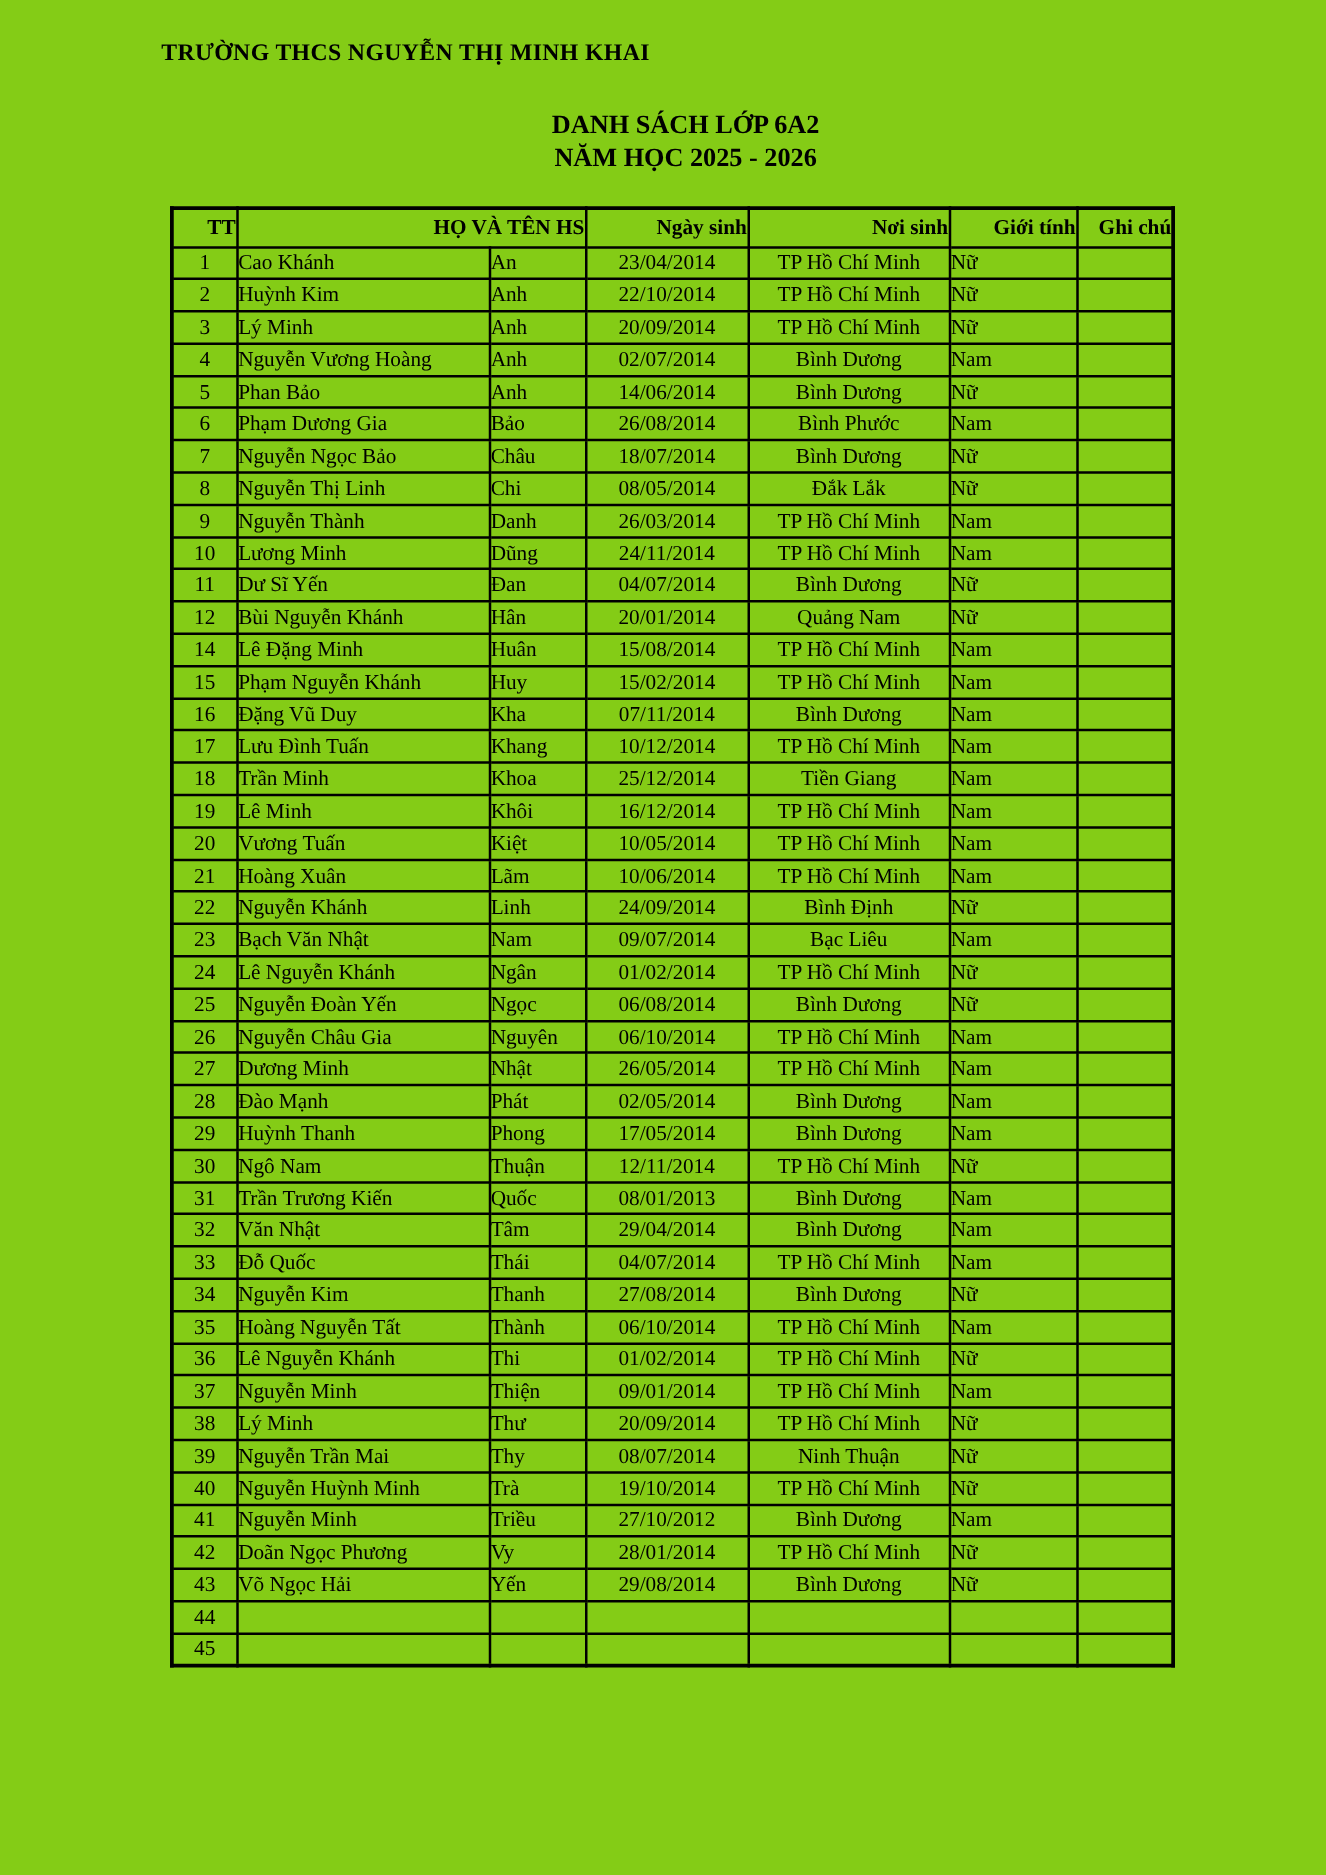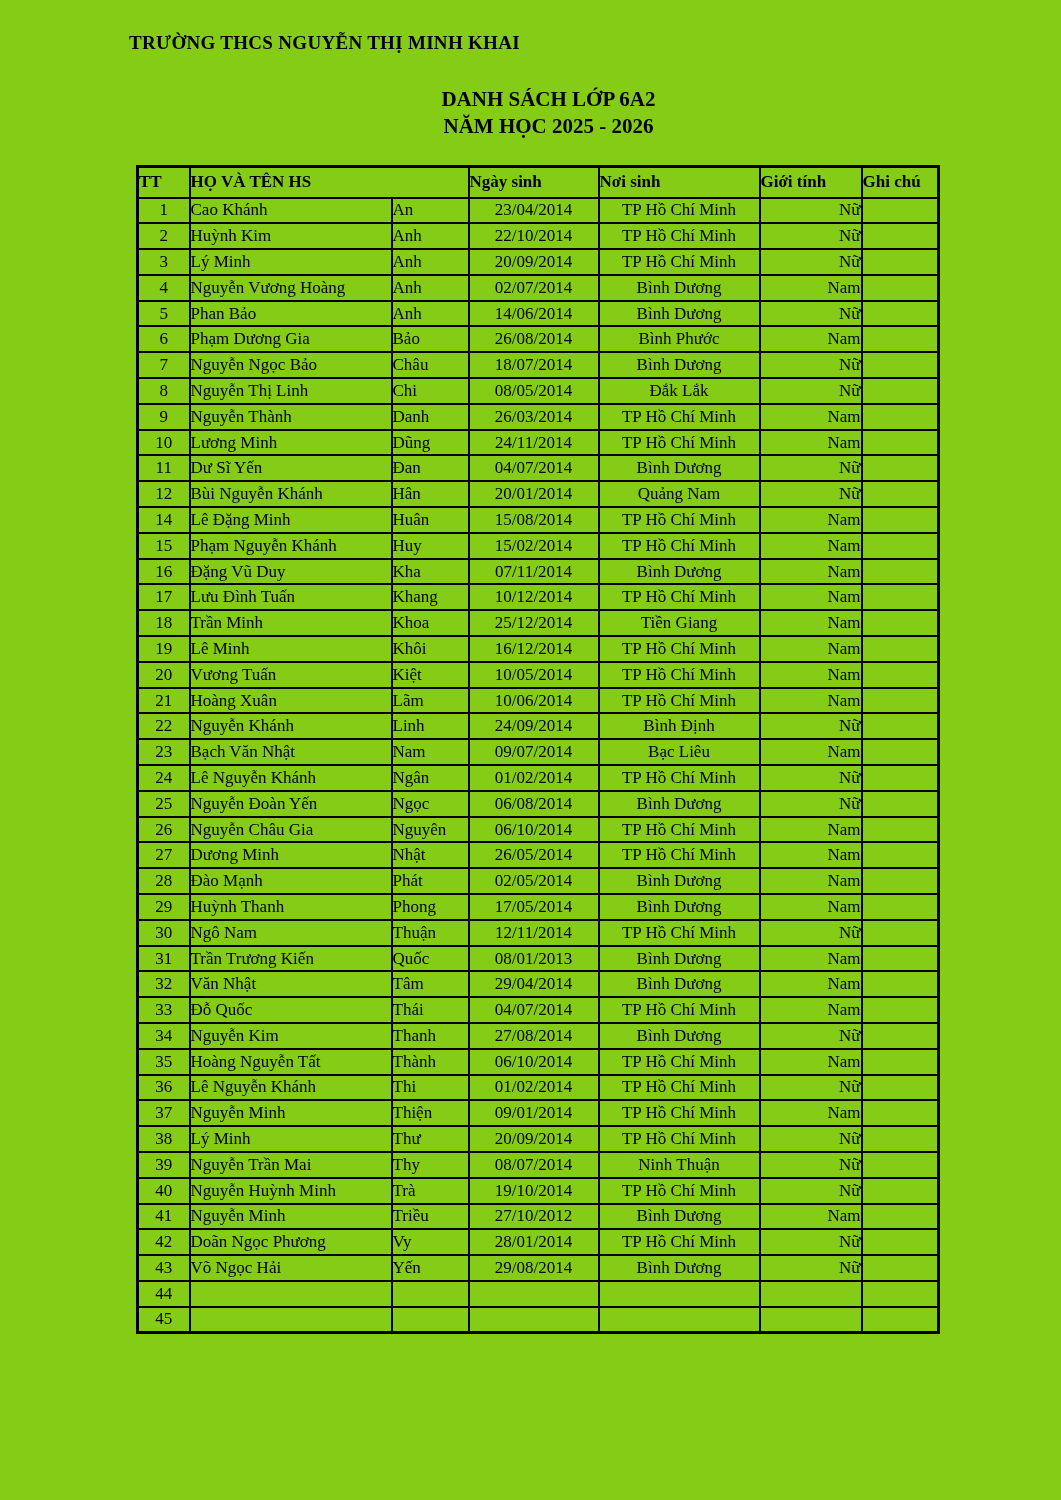--- a/index.html
+++ b/index.html
@@ -48,27 +48,27 @@
   }
   table.roster th, table.roster td {
     border: 2px solid #000;
     overflow: hidden;
     white-space: nowrap;
     vertical-align: middle;
     padding: 0;
   }
   table.roster thead tr { height: 31px; }
   table.roster tbody tr { height: 25.8px; }
-  th { font-weight: bold; text-align: left; font-size: 17px; }
+  th { font-weight: bold; text-align: right; font-size: 17px; }
   td.c-tt     { text-align: center; }
   td.c-last   { text-align: left; padding-left: 5px; }
   td.c-first  { text-align: left; padding-left: 5px; }
   td.c-dob    { text-align: center; }
   td.c-pob    { text-align: center; }
-  td.c-gender { text-align: right; }
+  td.c-gender { text-align: left; }
   td.c-note   { text-align: center; }
 </style>
 </head>
 <body>
 
 <div class="page">
 
   <div class="school-name">TRƯỜNG THCS NGUYỄN THỊ MINH KHAI</div>
 
   <div class="title-block">

